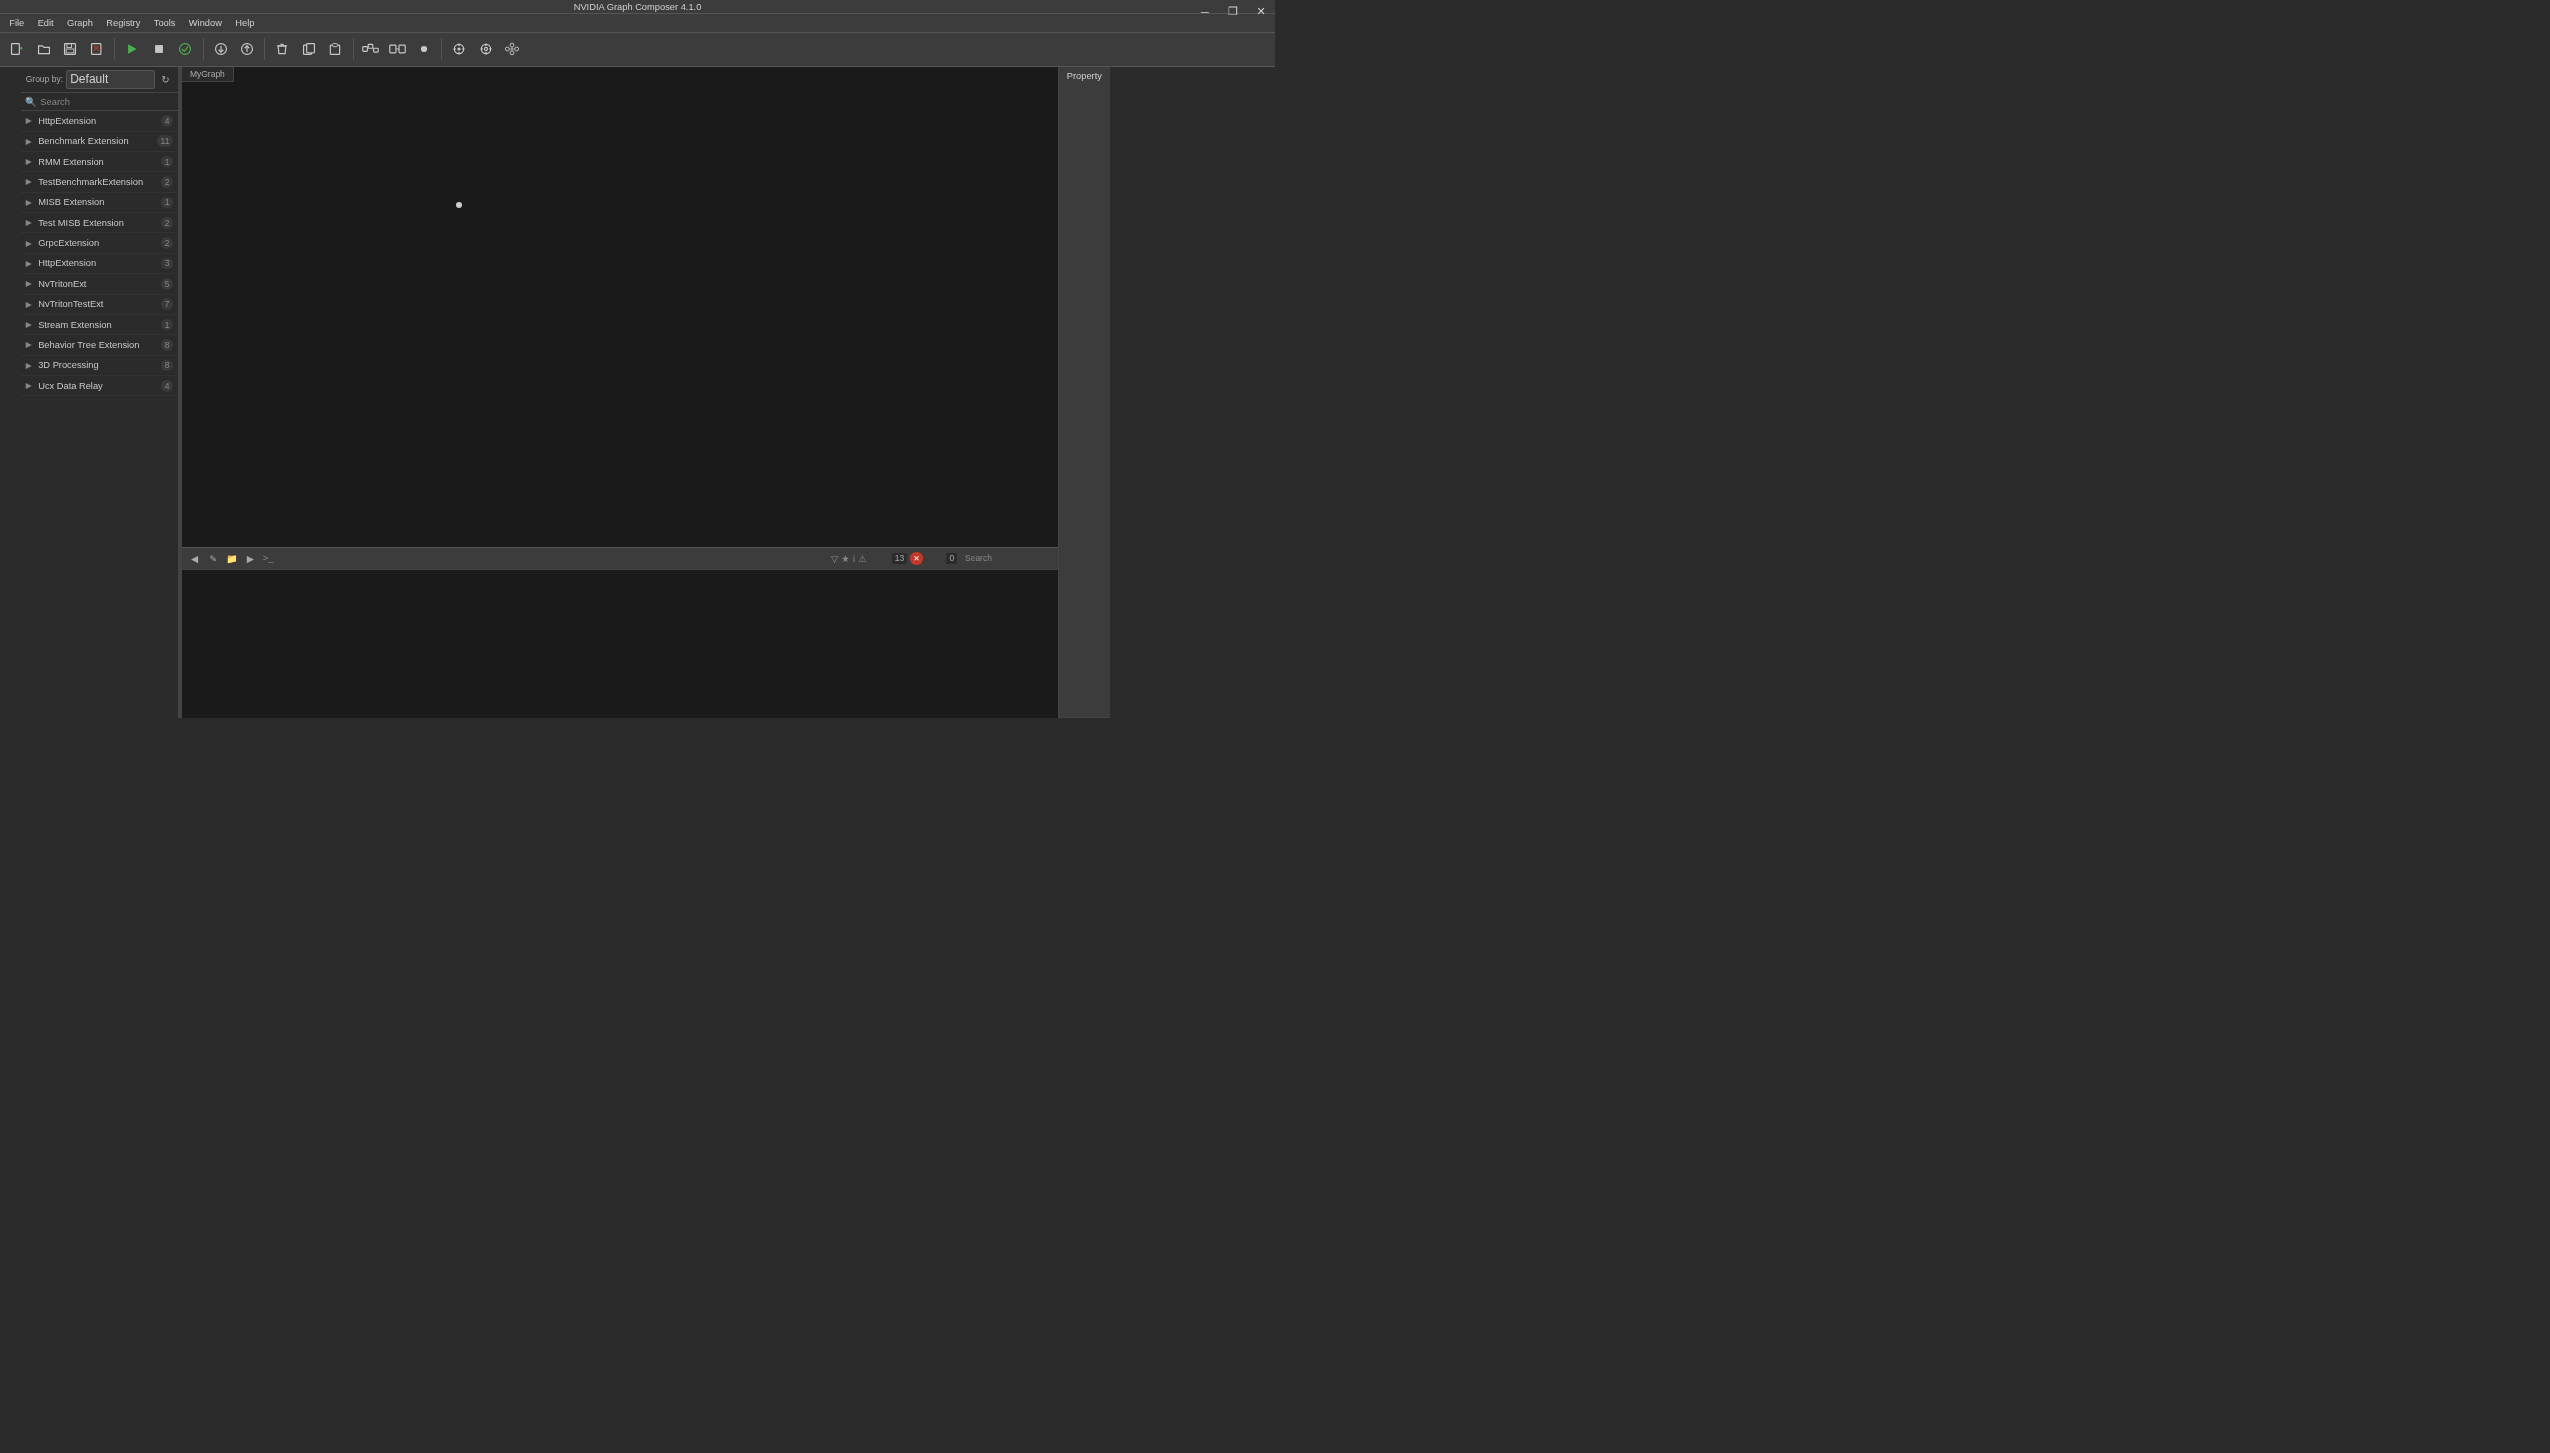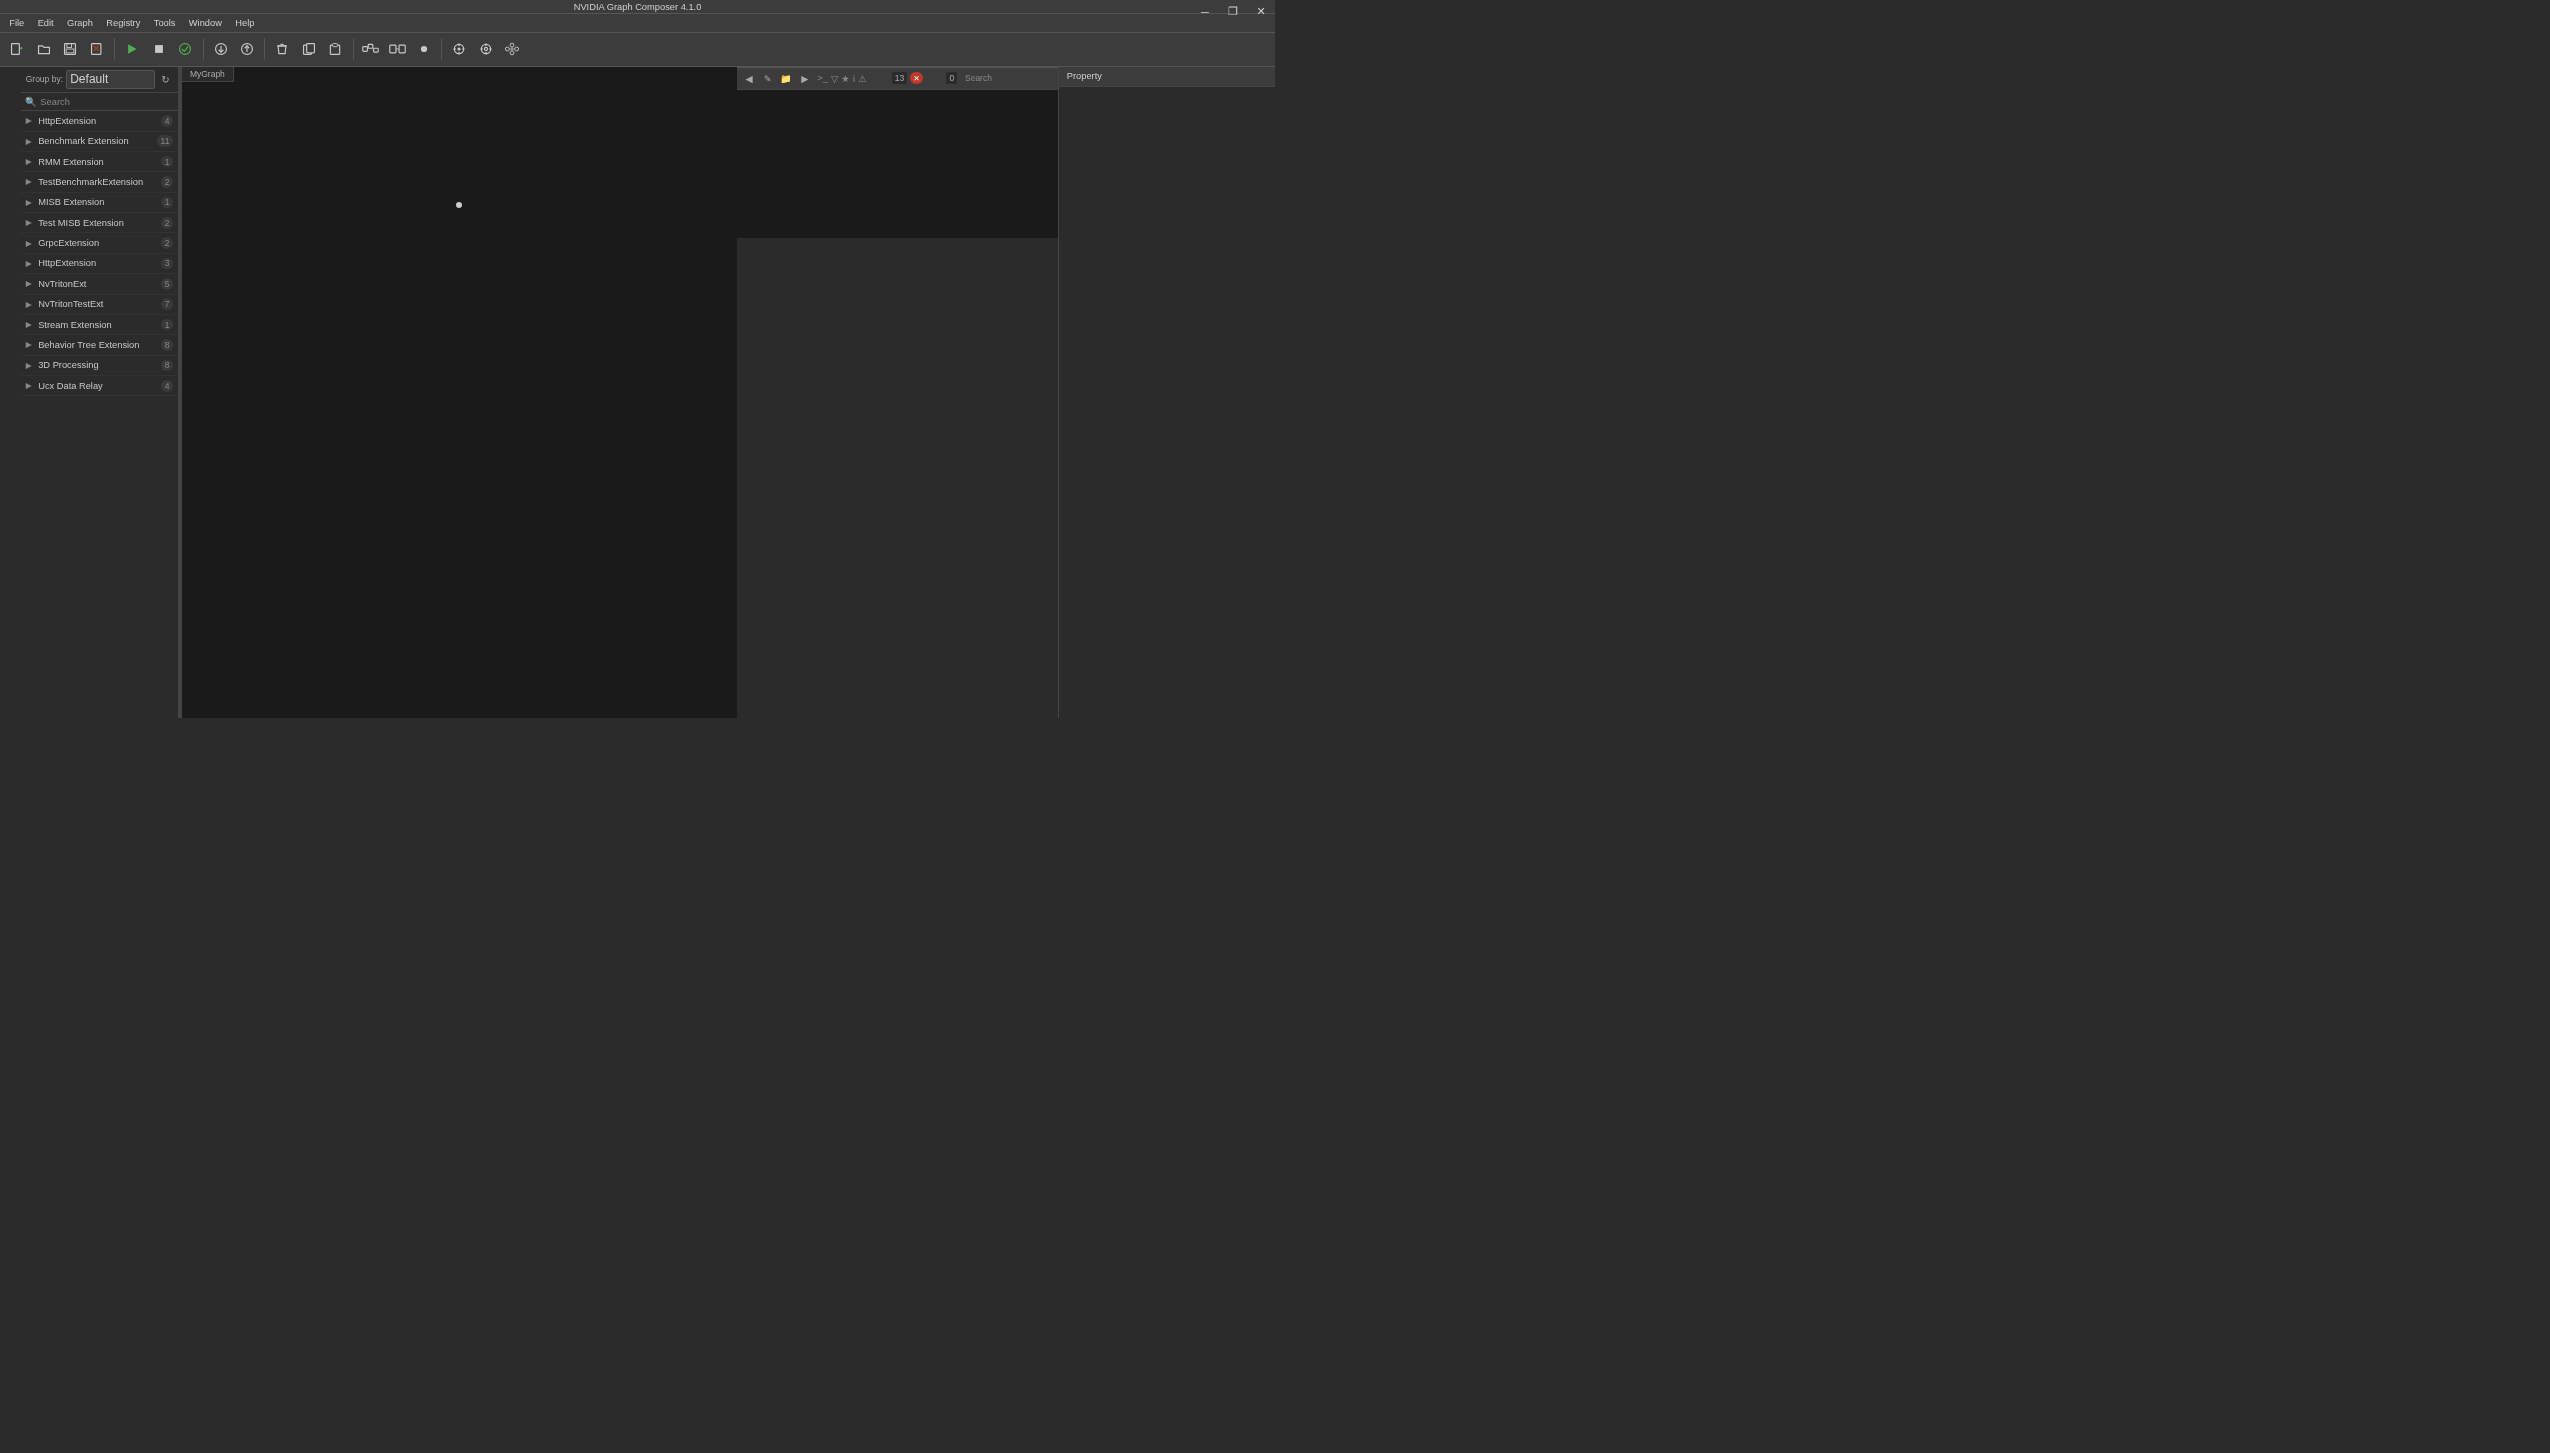--- a/index.html
+++ b/index.html
@@ -226,21 +226,21 @@
       font-size: 8.5px;
       color: #aaa;
     }
 
     
     #right-panel {
       width: 217px;
       background: #2b2b2b;
       border-left: 0.8px solid #444;
       display: flex;
-      flex-direction: column;
+      flex-direction: row;
     }
     #property-header {
       padding: 4.7px 7.8px;
       border-bottom: 0.8px solid #444;
       font-size: 9.3px;
       color: #d0d0d0;
       background: #3c3c3c;
     }
     #property-content {
       flex: 1;
@@ -578,21 +578,21 @@
           <span class="ext-chevron">▶</span>
           <span class="ext-name">Ucx Data Relay</span>
           <span class="ext-count">4</span>
         </div>
       </div>
 
   </div>
 
   <div id="resize-handle"></div>
 
-  <div style="flex:1; display:flex; flex-direction:row;">
+  <div style="flex:1; display:flex; flex-direction:column;">
 
     <div id="graph-canvas">
       <div id="graph-tab">MyGraph</div>
 
       <div id="cursor-dot" style="left: 274px; top: 135px;"></div>
     </div>
 
     <div id="bottom-section">
       <div id="bottom-toolbar">
         <div class="bottom-tool-btn">◀</div>

